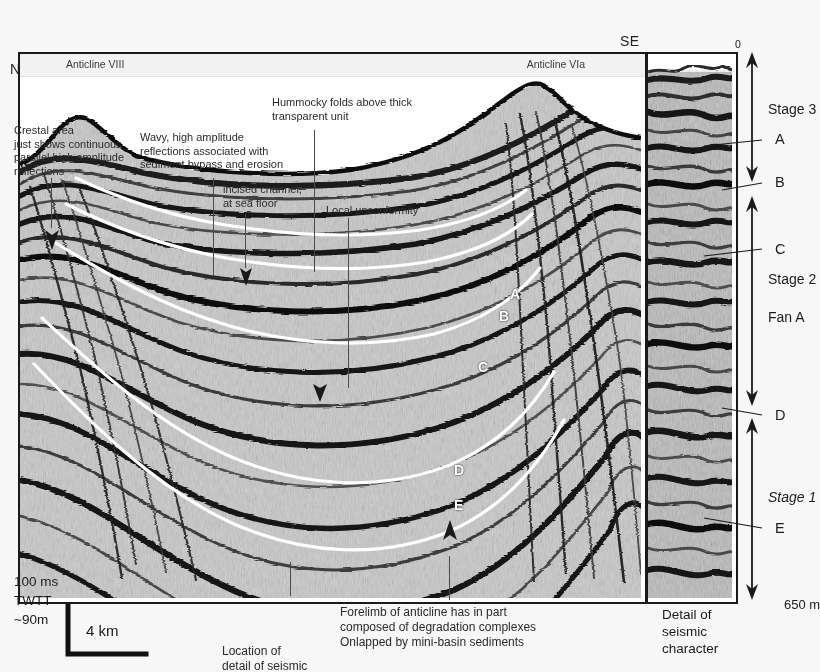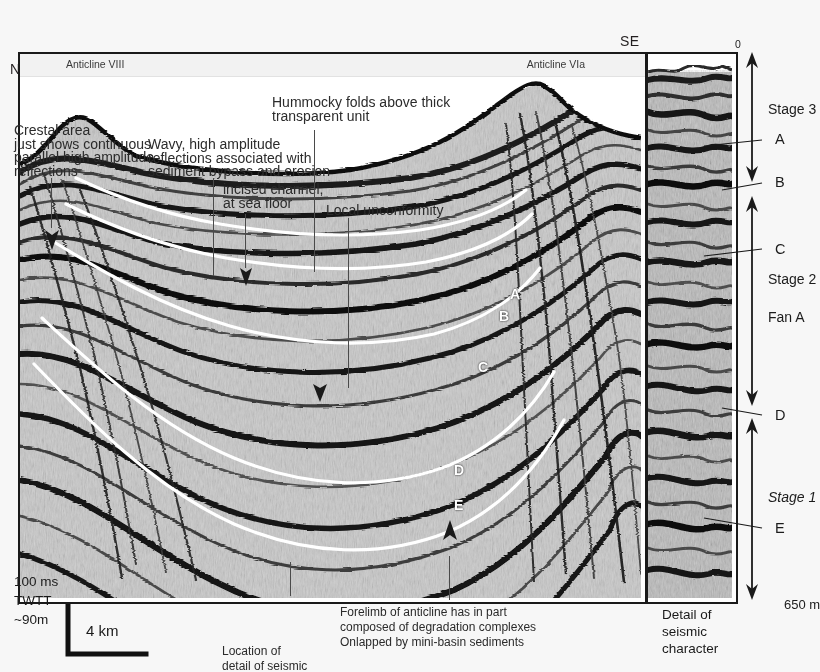--- a/index.html
+++ b/index.html
@@ -30,21 +30,21 @@
   }
   .anticlineLabel{
     position:absolute;top:4px;font-size:10.5px;color:#3a3a3a;
     white-space:nowrap;
   }
   #antiVIII{left:22px;margin-left:24px;}
   #antiVIa{right:60px;}
 
   
   .note{
-    font-size:14px;line-height:13.6px;color:#2b2b2b;white-space:pre;
+    font-size:11px;line-height:13.6px;color:#2b2b2b;white-space:pre;
   }
   .leader{background:#4a4a4a;width:1.1px;}
 
   
   .stageTxt{font-size:14px;color:#1c1c1c;white-space:nowrap;}
   .horizLbl{font-size:14.5px;color:#1c1c1c;white-space:nowrap;}
   .tick{font-size:10.5px;color:#1c1c1c;white-space:nowrap;}
   .msLbl{font-size:13px;color:#1c1c1c;white-space:nowrap;padding-left:40px;}
 
   
@@ -237,21 +237,21 @@
 
 <div class="abs note" style="left:14px;top:124px;">Crestal area
 just shows continuous
 parallel high amplitude
 reflections</div>
 <div class="abs leader" style="left:51px;top:178px;height:50px;"></div>
 <svg class="abs" style="left:43px;top:224px;" width="18" height="26">
   <path d="M9,26 L2,6 L9,11 L16,6 Z" fill="#1a1a1a"></path>
 </svg>
 
-<div class="abs note" style="left:148px;top:131px;margin-top:7px;">Wavy, high amplitude
+<div class="abs note" style="left:140px;top:131px;">Wavy, high amplitude
 reflections associated with
 sediment bypass and erosion</div>
 <div class="abs leader" style="left:213px;top:178px;height:98px;"></div>
 
 <div class="abs note" style="left:223px;top:183px;">incised channel,
 at sea floor</div>
 <div class="abs leader" style="left:245px;top:214px;height:54px;"></div>
 <svg class="abs" style="left:238px;top:264px;" width="16" height="22">
   <path d="M8,22 L2,4 L8,8 L14,4 Z" fill="#1a1a1a"></path>
 </svg>

